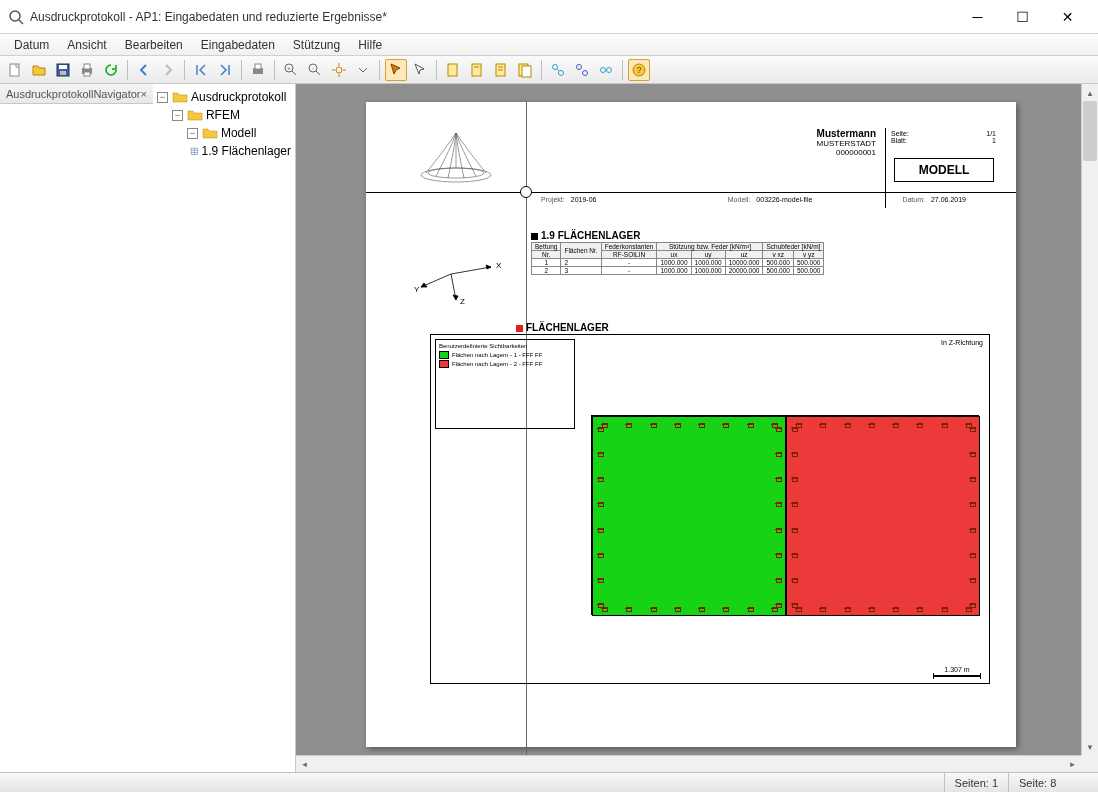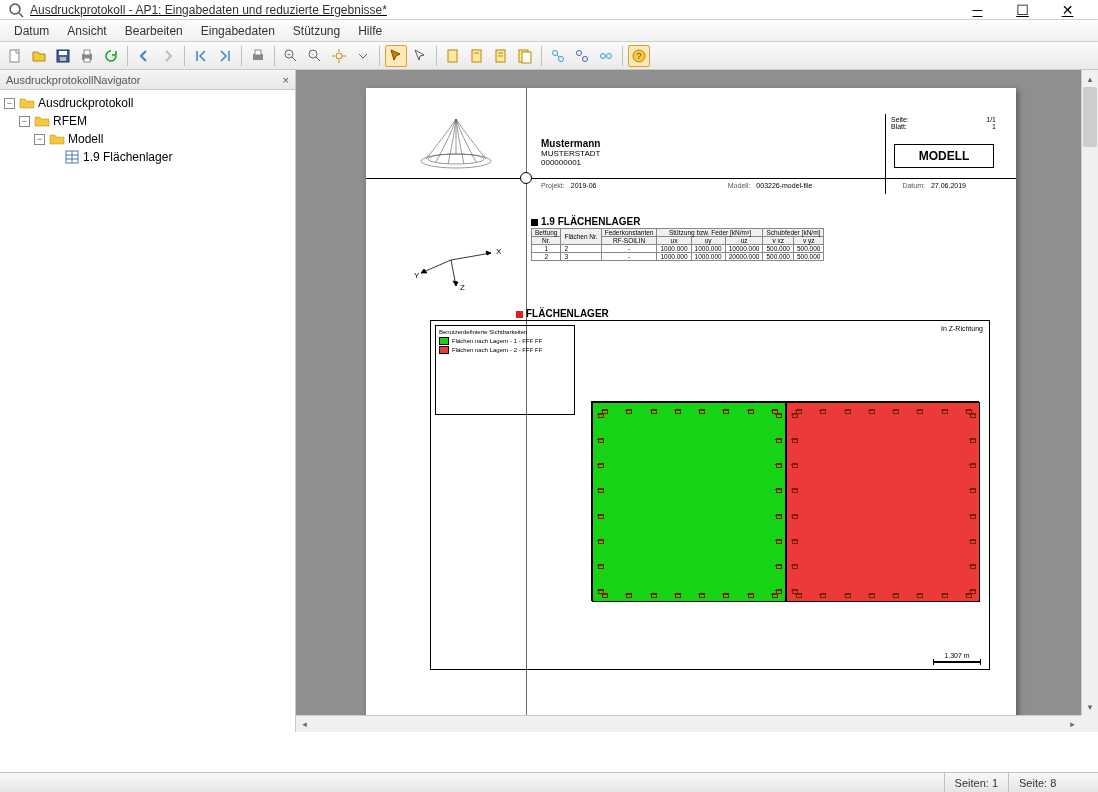--- a/index.html
+++ b/index.html
@@ -1,40 +1,40 @@
 <!DOCTYPE html>
 <html><head>
 <meta charset="utf-8">
 <style>
 * { box-sizing: border-box; margin: 0; padding: 0; font-family: "Segoe UI", Tahoma, sans-serif; }
 body { background: #fff; width: 1098px; height: 792px; overflow: hidden; display: flex; flex-direction: column; }
 
 
-.title-bar { height: 20px; background: #fff; border-bottom: 1px solid #d0d0d0; display: flex; align-items: center; padding: 0 8px; font-size: 12px; text-decoration: underline; }
+.title-bar { height: 34px; background: #fff; border-bottom: 1px solid #d0d0d0; display: flex; align-items: center; padding: 0 8px; font-size: 12px; }
 .title-bar .icon { width: 16px; height: 16px; margin-right: 6px; display: flex; align-items: center; justify-content: center; }
 .title-bar .title { flex: 1; color: #333; }
 .title-bar .win-btns { display: flex; gap: 0; }
 .title-bar .win-btn { width: 45px; height: 30px; display: flex; align-items: center; justify-content: center; font-size: 14px; cursor: pointer; }
 
 
 .menu-bar { height: 22px; background: linear-gradient(#fdfdfd, #f0f0f0); border-bottom: 1px solid #d0d0d0; display: flex; align-items: center; padding: 0 6px; font-size: 12px; gap: 2px; }
 .menu-item { padding: 2px 8px; cursor: pointer; color: #333; }
 
 
 .toolbar { height: 28px; background: linear-gradient(#fbfbfb, #eaeaea); border-bottom: 1px solid #c8c8c8; display: flex; align-items: center; padding: 0 4px; gap: 2px; }
 .tb-sep { width: 1px; height: 20px; background: #c0c0c0; margin: 0 3px; }
 .tb-btn { width: 22px; height: 22px; display: flex; align-items: center; justify-content: center; cursor: pointer; border-radius: 2px; }
 .tb-btn svg { width: 16px; height: 16px; }
 .tb-btn.active { background: #fce8b8; border: 1px solid #d8a030; }
 
 
 .main { flex: 1; display: flex; min-height: 0; }
 
 
-.nav-panel { width: 296px; background: #fff; border-right: 1px solid #c8c8c8; display: flex; flex-direction: column; }
+.nav-panel { width: 296px; background: #fff; border-right: 1px solid #c8c8c8; display: flex; flex-direction: row; }
 .nav-header { height: 20px; background: linear-gradient(#f5f5f5, #e8e8e8); border-bottom: 1px solid #c8c8c8; display: flex; align-items: center; padding: 0 6px; font-size: 11px; color: #555; }
 .nav-header .x { margin-left: auto; cursor: pointer; }
 .tree { flex: 1; overflow: auto; font-size: 12px; padding: 4px 0; }
 .tree-node { display: flex; align-items: center; height: 18px; padding: 0 4px; white-space: nowrap; cursor: pointer; }
 .tree-node .tw { width: 11px; height: 11px; border: 1px solid #888; display: flex; align-items: center; justify-content: center; font-size: 9px; line-height: 1; margin-right: 4px; color: #555; }
 .tree-node .sp { width: 15px; display: inline-block; }
 .tree-node .ic { width: 16px; height: 16px; margin-right: 3px; display: inline-flex; align-items: center; justify-content: center; }
 .tree-node.selected .lbl { background: #0078d7; color: #fff; padding: 0 2px; }
 .folder-ic { fill: #f5c842; stroke: #b88800; stroke-width: 0.5; }
 .table-ic { fill: #fff; stroke: #5078b0; }
@@ -50,21 +50,21 @@
 .corner { position: absolute; right: 0; bottom: 0; width: 17px; height: 17px; background: #f0f0f0; }
 
 .page { position: absolute; left: 70px; top: 18px; width: 650px; height: 645px; background: #fff; box-shadow: 2px 2px 6px rgba(0,0,0,.4); }
 
 
 .pg-head { position: absolute; left: 20px; right: 20px; top: 26px; height: 98px; }
 .pg-head .hline { position: absolute; left: -20px; right: -20px; top: 64px; border-top: 1px solid #000; }
 .pg-head .vline-l { position: absolute; left: 140px; top: -26px; bottom: -560px; border-left: 1px solid #666; }
 .pg-head .vline-r1 { position: absolute; right: 110px; top: 0; height: 64px; border-left: 1px solid #000; }
 .pg-head .vline-r2 { position: absolute; right: 110px; top: 64px; height: 16px; border-left: 1px solid #000; }
-.pg-head .company { position: absolute; left: 155px; right: 120px; top: 24px; text-align: left; font-size: 8px; }
+.pg-head .company { position: absolute; left: 155px; right: 120px; top: 0; text-align: right; font-size: 8px; }
 .pg-head .company .n { font-weight: bold; font-size: 10px; }
 .pg-head .info-r { position: absolute; right: 0; top: 2px; width: 105px; font-size: 7px; }
 .pg-head .info-r .row { display: flex; justify-content: space-between; }
 .pg-head .modell { position: absolute; right: 2px; top: 30px; width: 100px; border: 1px solid #000; text-align: center; font-weight: bold; font-size: 12px; padding: 4px 0; }
 .pg-head .meta { position: absolute; left: 155px; right: 0; top: 68px; font-size: 7px; display: flex; }
 .pg-head .meta span { margin-right: 30px; }
 .pg-head .meta .lbl2 { color: #555; margin-right: 6px; }
 .pg-head .logo { position: absolute; left: 10px; top: 0; width: 120px; height: 60px; display:flex; align-items:center; justify-content:center; }
 .pg-head .circ { position: absolute; left: 134px; top: 58px; width: 12px; height: 12px; border: 1px solid #000; border-radius: 50%; background: #fff; z-index: 2; }
 
@@ -94,21 +94,21 @@
 .gbox .scale .bar::before { left:0; } .gbox .scale .bar::after { right:0; }
 
 .slabs { position: absolute; left: 160px; top: 80px; width: 388px; height: 200px; border: 1px solid #000; }
 .slab1 { position: absolute; left: 0; top: 0; width: 194px; height: 200px; background: #16d316; border: 1px solid #000; }
 .slab2 { position: absolute; left: 194px; top: 0; width: 194px; height: 200px; background: #ec3a3a; border: 1px solid #000; }
 .supp { position: absolute; width: 6px; height: 5px; }
 .supp::before { content:''; position:absolute; left:1px; top:1px; width:4px; height:3px; border:1px solid #802000; }
 .supp::after { content:''; position:absolute; left:0; top:2px; width:6px; border-top:1px solid #802000; }
 
 
-.status { height: 20px; background: linear-gradient(#f8f8f8, #e5e5e5); border-top: 1px solid #c0c0c0; display: flex; align-items: center; font-size: 11px; color: #333; margin-top: 40px; }
+.status { height: 20px; background: linear-gradient(#f8f8f8, #e5e5e5); border-top: 1px solid #c0c0c0; display: flex; align-items: center; font-size: 11px; color: #333; }
 .status .cell { border-left: 1px solid #c0c0c0; padding: 0 10px; height: 100%; display: flex; align-items: center; }
 .status .fill { flex: 1; }
 </style>
 </head>
 <body>
 
 <div class="title-bar">
   <span class="icon">
     <svg viewBox="0 0 16 16">
         <circle cx="7" cy="7" r="5" fill="none" stroke="#555" stroke-width="1.5"></circle>

